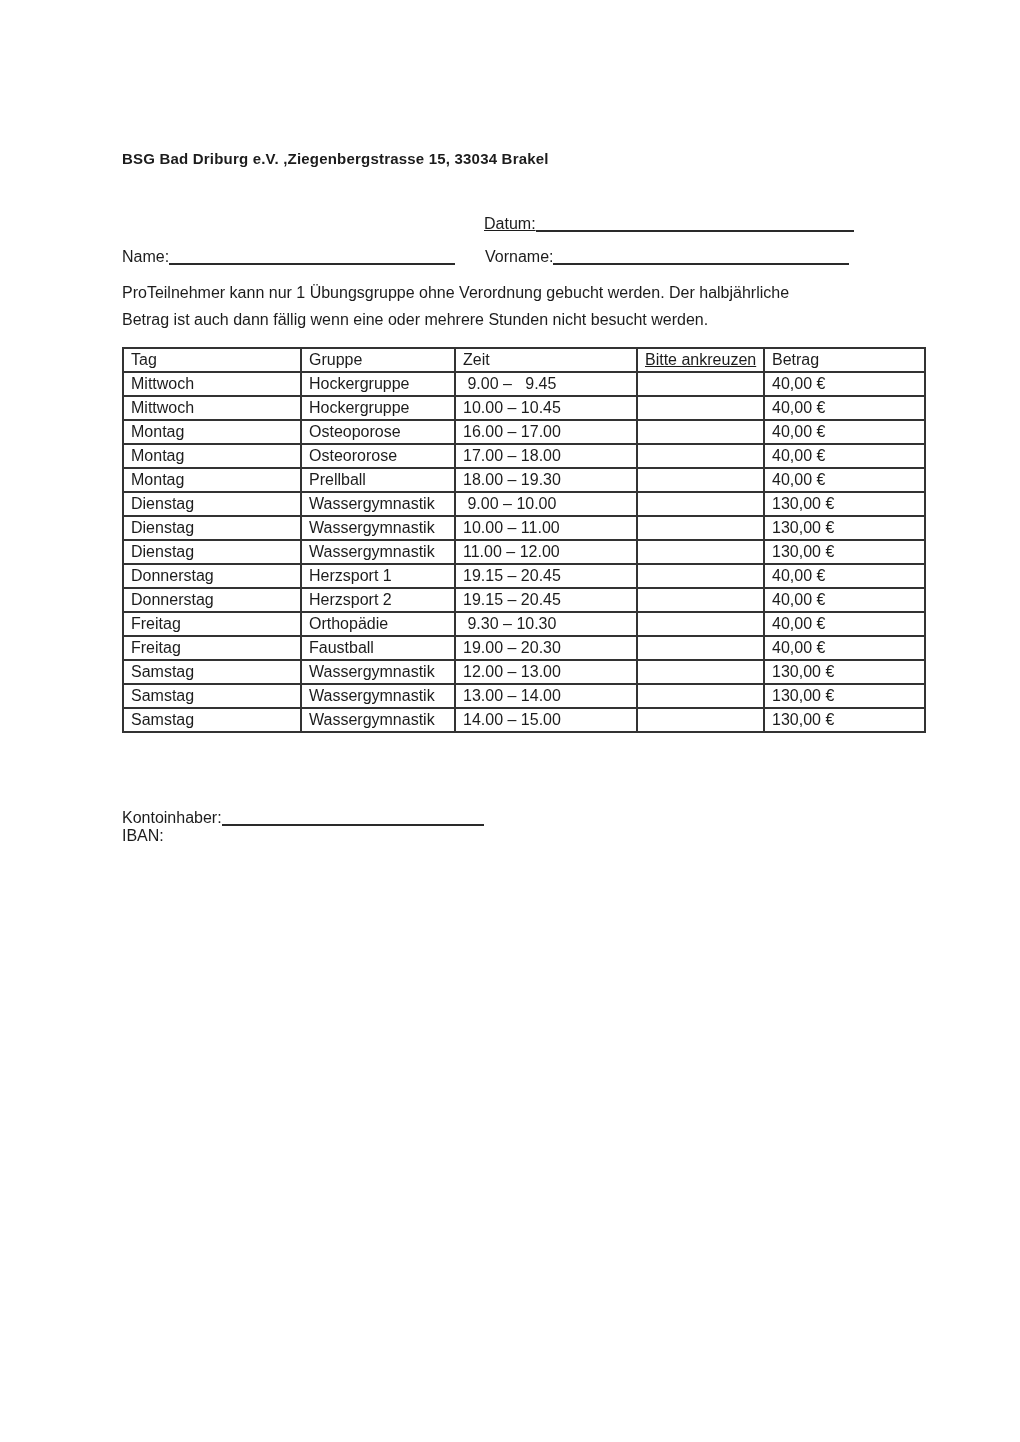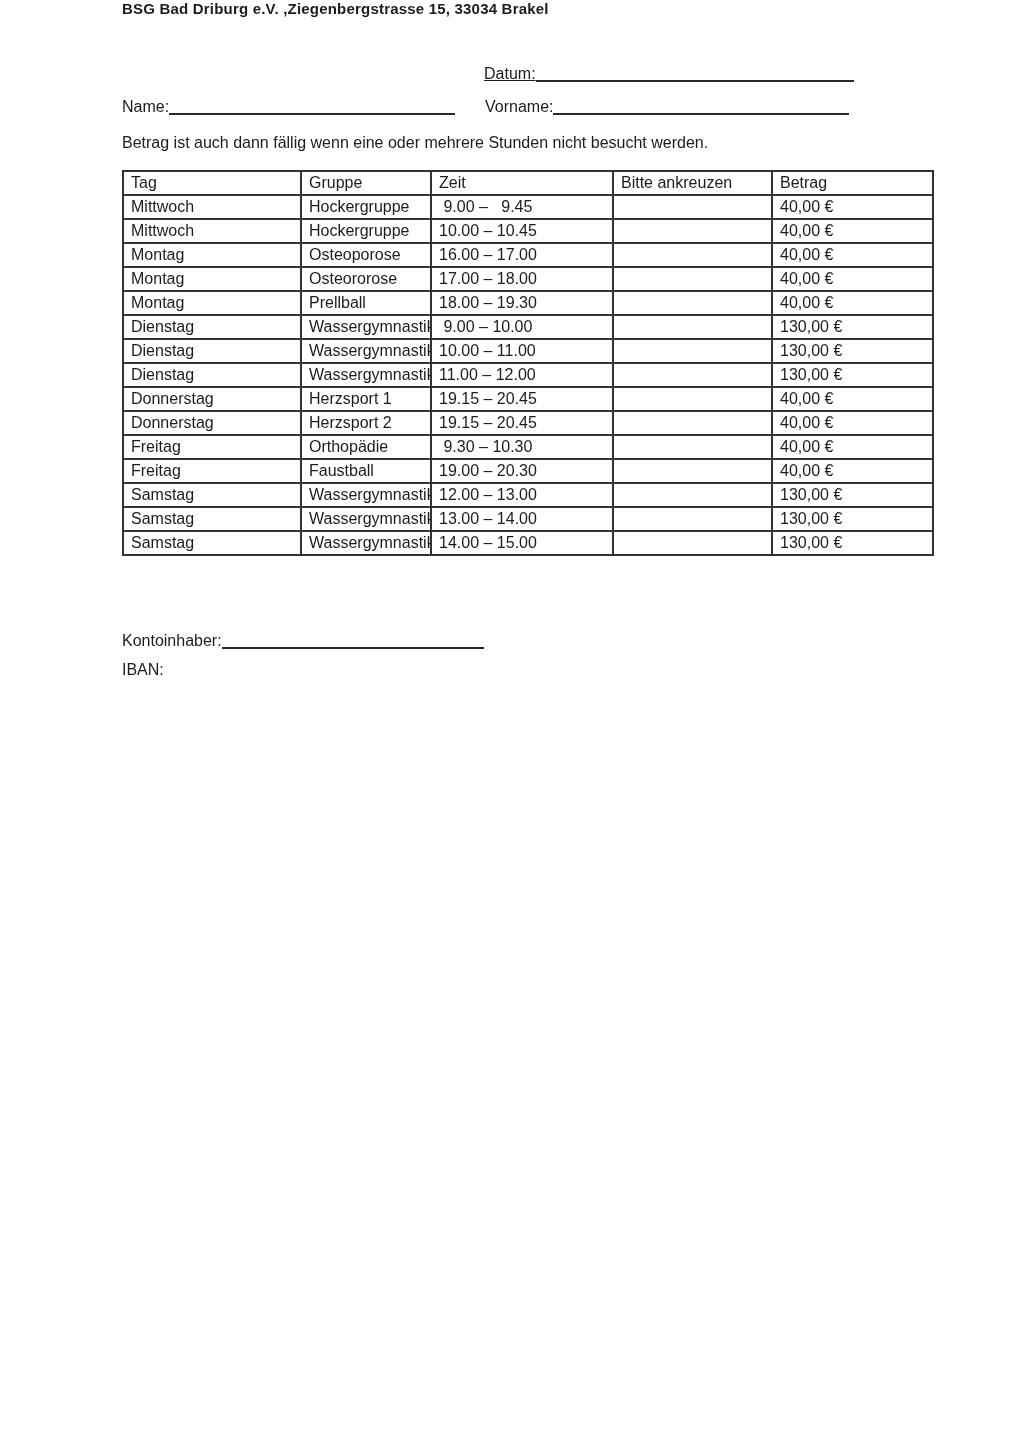--- a/index.html
+++ b/index.html
@@ -11,20 +11,21 @@
     height: 1442px;
     margin: 0 auto;
     background: #ffffff;
     color: #1c1c1c;
     font-size: 16px;
     overflow: hidden;
   }
   .content { padding: 0 118px 0 122px; }
 
   .doc-header {
+    padding-top: 150px;
     font-size: 15px;
     font-weight: bold;
     letter-spacing: 0.2px;
   }
 
   .blank {
     display: inline-block;
     border-bottom: 2px solid #2a2a2a;
     height: 14px;
     vertical-align: -3px;
@@ -55,28 +56,28 @@
     border: 2px solid #333333;
     font-weight: normal;
     text-align: left;
     font-size: 16px;
     height: 24px;
     padding: 0 4px 0 7px;
     line-height: 20px;
     overflow: hidden;
   }
   .col-tag { width: 178px; }
-  .col-gruppe { width: 130px; }
+  .col-gruppe { width: 154px; }
   .col-zeit { width: 182px; }
-  .col-ankreuzen { width: 159px; }
+  .col-ankreuzen { width: 127px; text-decoration: underline; }
   .col-betrag { width: 161px; }
   td.zeit-cell { white-space: pre; }
 
   .konto-row { margin-top: 76px; }
-  .iban-label-row { margin-top: 11px; }
+  .iban-label-row { }
   .iban-row { margin-top: 5px; }
   .unterschrift-row { margin-top: 46px; }
 </style>
 </head>
 <body>
 
 <div class="page">
   <div class="content">
 
     <p class="doc-header">BSG Bad Driburg e.V. ,Ziegenbergstrasse 15, 33034 Brakel</p>
@@ -89,20 +90,21 @@
       <div class="name-field">
         <span>Name:</span><span class="blank w-name"></span>
       </div>
       <div>
         <span>Vorname:</span><span class="blank w-vorname"></span>
       </div>
     </div>
 
 
     <p class="note">
+      <span>ProTeilnehmer kann nur 1 Übungsgruppe ohne Verordnung gebucht werden. Der halbjährliche</span>
       <span>Betrag ist auch dann fällig wenn eine oder mehrere Stunden nicht besucht werden.</span>
     </p>
 
     <table class="schedule">
       <thead>
         <tr id="thead-row">
             <th class="col-tag">Tag</th>
             <th class="col-gruppe">Gruppe</th>
             <th class="col-zeit">Zeit</th>
             <th class="col-ankreuzen">Bitte ankreuzen</th>

